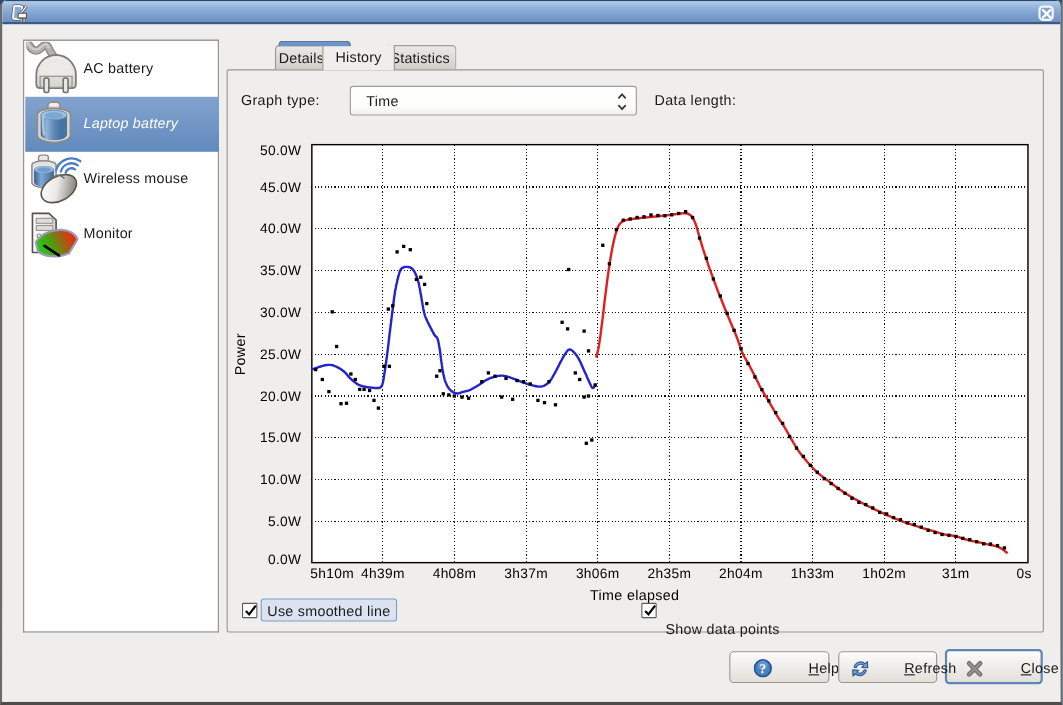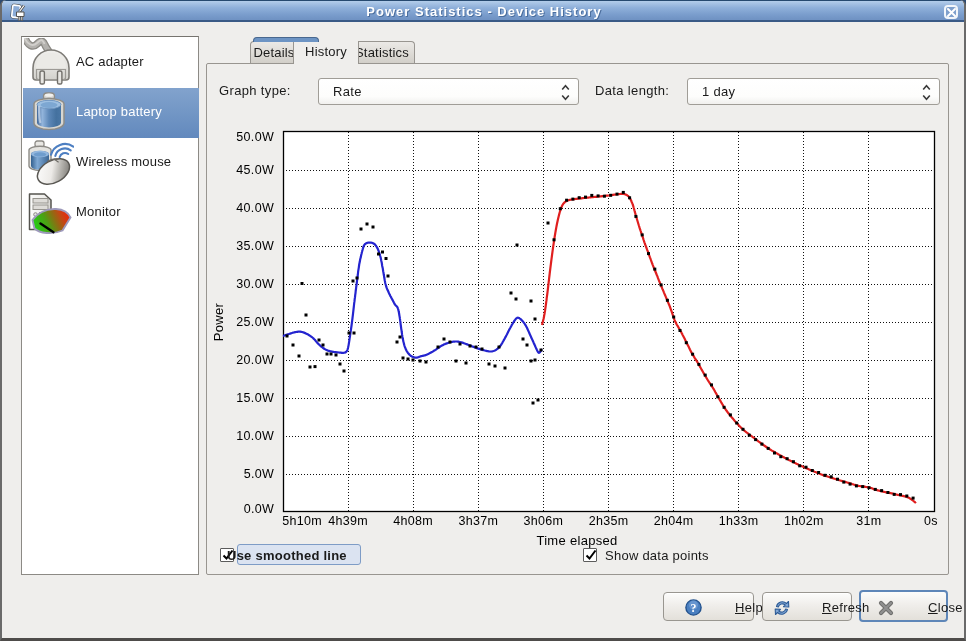--- a/index.html
+++ b/index.html
@@ -10,21 +10,21 @@
   border-top:1px solid #26496f; border-bottom:2px solid #3a5a86; }
 #title { position:absolute; left:0; right:0; top:3px; text-align:center; color:#fff;
   font-size:13px; font-weight:bold; letter-spacing:1px; text-shadow:1px 1px 0 #4a6d9d; }
 #closebtn { position:absolute; right:8px; top:4px; width:14px; height:14px;
   border:2px solid #f2f6fa; border-radius:4px; background:#7fa0cc; }
 
 #panel { position:absolute; left:19px; top:36px; width:178px; height:539px; background:#fff;
   border:1px solid #8c8a85; border-top-color:#76746f; }
 .row { position:absolute; left:1px; width:176px; height:50px; }
 .row .lbl { position:absolute; left:53px; top:16px; letter-spacing:0.2px; }
-.row.sel { background:linear-gradient(180deg,#82a3cd,#6289bd); color:#fff; }
+.row.sel { background:linear-gradient(180deg,#82a3cd,#6289bd); color:#fff;font-style:italic; }
 .row svg.icon { position:absolute; left:5px; top:5px; }
 
 .tab { position:absolute; top:41px; height:22px; background:linear-gradient(180deg,#ebe9e6,#d2cfc9);
   border:1px solid #989590; border-bottom:none; border-radius:4px 4px 0 0; text-align:center;
   padding-top:3px; letter-spacing:0.2px; }
 #tab-hist { top:41px; height:23px; background:#efeeec; z-index:3; padding-top:3px;
   border-radius:0; border-top:none; }
 #tabcap { position:absolute; z-index:4; border-radius:4px 4px 0 0; background:#6d94c4;
   border:1px solid #49688f; border-bottom:none; }
 
@@ -47,21 +47,20 @@
   background:linear-gradient(180deg,#fcfcfb 0%,#f0eeeb 45%,#e3e0da 100%);
   box-shadow:inset 0 1px 0 #ffffff; }
 .btn .btxt { position:absolute; top:7px; letter-spacing:0.3px;margin-left:28px; }
 .btn svg { position:absolute; top:6px; }
 #btn-close { border:2px solid #5e86b8; box-shadow:none; }
 u { text-decoration:underline; }
 </style></head>
 <body>
 <div id="win">
   <div id="titlebar">
-    <div id="title">Power Statistics - Device History</div>
     <svg style="position:absolute;left:7px;top:2px" width="18" height="19" viewBox="0 0 18 19">
       <g transform="rotate(6 8 9)">
         <rect x="2.2" y="1.5" width="9.6" height="14" rx="2" fill="#8aabd6" stroke="#4a4a48" stroke-width="0.8"></rect>
         <rect x="3.2" y="2.5" width="7.6" height="12" rx="1.2" fill="none" stroke="#ffffff" stroke-width="1.6"></rect>
       </g>
       <path d="M15 2.5 L10.5 8.5" stroke="#4a4a48" stroke-width="2.6"></path>
       <path d="M15 2.5 L10.5 8.5" stroke="#ffffff" stroke-width="1.2"></path>
       <path d="M7.5 9 h7.5 v4.5 h-7.5 z" fill="#ffffff" stroke="#55534f" stroke-width="1"></path>
       <rect x="9.3" y="13.5" width="1.7" height="3.8" fill="#fdfdfc" stroke="#55534f" stroke-width="0.8"></rect>
       <rect x="12" y="13.5" width="1.7" height="3.8" fill="#fdfdfc" stroke="#55534f" stroke-width="0.8"></rect>
@@ -85,21 +84,21 @@
           </defs>
 <path d="M1 0 C 4 8, 9 10, 13 6 S 19 2, 21 7 C 22 10, 24 11, 25 14" fill="none" stroke="#8b8984" stroke-width="7.5"></path>
 <path d="M1 0 C 4 8, 9 10, 13 6 S 19 2, 21 7 C 22 10, 24 11, 25 14" fill="none" stroke="#b4b2ae" stroke-width="5"></path>
 <path d="M0 -1 C 3.5 7, 9 9, 13 5 S 18.5 1, 20.5 6" fill="none" stroke="#d2d0cc" stroke-width="1.8"></path>
 <path d="M9 30 a18 18 0 0 1 36 0 l0 9 a3 3 0 0 1 -3 3 l-30 0 a3 3 0 0 1 -3 -3 z" fill="url(#acg)" stroke="#7e7c77" stroke-width="1.6"></path>
 <path d="M12 30 a15 15 0 0 1 30 0 l0 0 l-30 0 z" fill="#ebeae6"></path>
 <path d="M12.5 31.5 l29 0 l0 8 a2 2 0 0 1 -2 2 l-25 0 a2 2 0 0 1 -2 -2 z" fill="none" stroke="#9c9a95" stroke-width="1.2"></path>
 <rect x="16" y="33" width="4.4" height="13" rx="1.6" fill="#e8e7e3" stroke="#716f6a" stroke-width="1.4"></rect>
 <rect x="33.5" y="33" width="4.4" height="13" rx="1.6" fill="#e8e7e3" stroke="#716f6a" stroke-width="1.4"></rect>
         </svg>
-        <div class="lbl">AC adapter</div>
+        <div class="lbl">AC battery</div>
       </div>
     <div class="row sel" style="top:51px">
         <svg class="icon" width="42" height="44" viewBox="0 0 42 44" style="left:5px;top:2px">
           <defs>
 <linearGradient id="bgrad" x1="0" y1="0" x2="1" y2="0">
 <stop offset="0" stop-color="#41689a"></stop>
               <stop offset="0.22" stop-color="#93b5dc"></stop>
               <stop offset="0.5" stop-color="#5d88b8"></stop>
               <stop offset="0.8" stop-color="#44719f"></stop>
               <stop offset="1" stop-color="#4a77a5"></stop>
@@ -178,48 +177,41 @@
   </div>
 
   <div class="tab" id="tab-details" style="left:204px; width:48px;margin-left:44px;">Details</div>
   <div class="tab" id="tab-stats" style="left:317px; width:66px;margin-left:30px;">Statistics</div>
   <div id="tabcap" style="left:251px; top:37px; width:66px; height:5px;"></div>
   <div class="tab" id="tab-hist" style="left:251px; width:66px;margin-left:40px;">History</div>
 
   <div id="frame">
     <div class="flabel" style="left:12px">Graph type:</div>
     <div class="combo" style="left:111px; width:261px;">
-      <div class="ctext">Rate</div>
+      <div class="ctext">Time</div>
       <svg width="9" height="17" viewBox="0 0 9 17">
         <path d="M1.2 5.5 L4.5 1.8 L7.8 5.5" fill="none" stroke="#3a3a3a" stroke-width="1.6"></path>
         <path d="M1.2 11.5 L4.5 15.2 L7.8 11.5" fill="none" stroke="#3a3a3a" stroke-width="1.6"></path>
       </svg>
     </div>
     <div class="flabel" style="left:388px">Data length:</div>
-    <div class="combo" style="left:480px; width:253px;">
-      <div class="ctext">1 day</div>
-      <svg width="9" height="17" viewBox="0 0 9 17">
-        <path d="M1.2 5.5 L4.5 1.8 L7.8 5.5" fill="none" stroke="#3a3a3a" stroke-width="1.6"></path>
-        <path d="M1.2 11.5 L4.5 15.2 L7.8 11.5" fill="none" stroke="#3a3a3a" stroke-width="1.6"></path>
-      </svg>
-    </div>
 
     <div class="check" style="left:13px; top:484px;">
       <svg width="14" height="15" viewBox="0 0 14 15">
           <path d="M2.5 7.5 L5.5 10.5 L11.5 2.5" fill="none" stroke="#000" stroke-width="2"></path>
         </svg>
     </div>
     <div id="focusbox"></div>
-    <div style="position:absolute; left:20px; top:484px; letter-spacing:0.25px;font-weight:bold;">Use smoothed line</div>
+    <div style="position:absolute; left:36px; top:484px; letter-spacing:0.25px;">Use smoothed line</div>
     <div class="check" style="left:376px; top:484px;">
       <svg width="14" height="15" viewBox="0 0 14 15">
           <path d="M2.5 7.5 L5.5 10.5 L11.5 2.5" fill="none" stroke="#000" stroke-width="2"></path>
         </svg>
     </div>
-    <div style="position:absolute; left:398px; top:484px; letter-spacing:0.25px;">Show data points</div>
+    <div style="position:absolute; left:398px; top:500px; letter-spacing:0.25px;">Show data points</div>
   </div>
 
   <div style="position:absolute; left:203px; top:118px; width:744px; height:432px;"><svg class="chart" width="744" height="432" viewBox="203 104 744 432">
 <rect x="281.5" y="117.5" width="651" height="380" fill="#ffffff" stroke="none"></rect>
 <g stroke="#111" stroke-width="1" stroke-dasharray="1,2" shape-rendering="crispEdges">
           <line x1="346.1" y1="118" x2="346.1" y2="498"></line>
           <line x1="411.2" y1="118" x2="411.2" y2="498"></line>
           <line x1="476.3" y1="118" x2="476.3" y2="498"></line>
           <line x1="541.4" y1="118" x2="541.4" y2="498"></line>
           <line x1="606.5" y1="118" x2="606.5" y2="498"></line>

